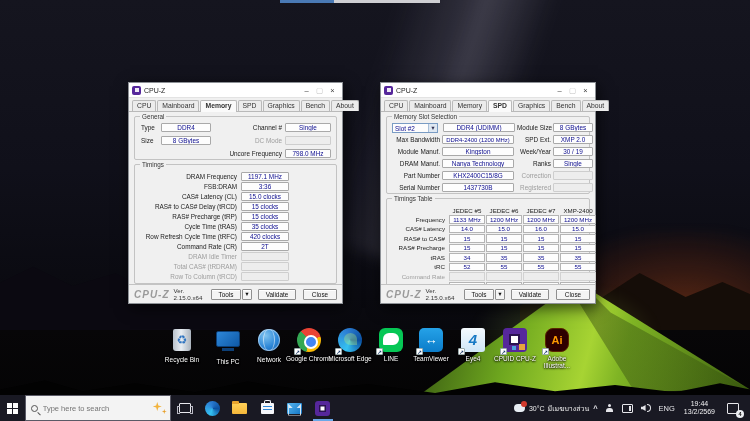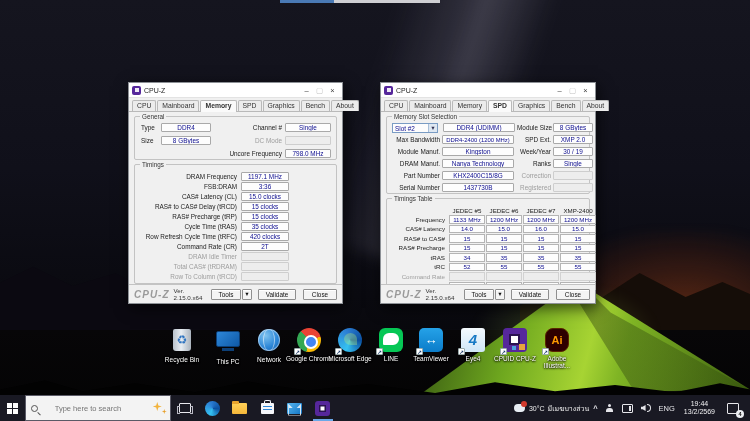--- a/index.html
+++ b/index.html
@@ -117,21 +117,21 @@
   .btn.tools{width:30px;}
   .btn.drop{width:10px;margin-left:1px;font-size:5.5px;}
   .btn.validate{width:38px;margin-left:6px;}
   .btn.close{width:34px;margin-left:7px;}
 
   
   .taskbar{position:absolute;left:0;bottom:0;width:750px;height:26px;background:#191923;display:flex;align-items:center;z-index:50;}
   .startbtn{width:27px;height:26px;display:flex;align-items:center;justify-content:center;cursor:pointer;}
   .winlogo{display:grid;grid-template-columns:5px 5px;grid-template-rows:5px 5px;gap:1px;}
   .winlogo i{background:#fdfdfd;}
-  .searchbox{width:158px;height:26px;background:#f3f3f3;border:1px solid #5a5a66;display:flex;align-items:center;padding:0 5px;position:relative;gap:12px;}
+  .searchbox{width:158px;height:26px;background:#f3f3f3;border:1px solid #5a5a66;display:flex;align-items:center;padding:0 5px;position:relative;}
   .mag{width:7px;height:7px;border:1.2px solid #555;border-radius:50%;position:relative;margin-right:5px;flex:0 0 auto;}
   .mag::after{content:"";position:absolute;left:6px;top:6px;width:4px;height:1.2px;background:#555;transform:rotate(45deg);transform-origin:0 0;}
   .searchbox input{border:none;outline:none;background:transparent;font-size:7.5px;color:#333;width:95px;font-family:"Liberation Sans",sans-serif;}
   .spark{position:absolute;right:8px;top:6px;width:9px;height:9px;background:#f2b33d;clip-path:polygon(50% 0,62% 38%,100% 50%,62% 62%,50% 100%,38% 62%,0 50%,38% 38%);}
   .spark.s2{right:3px;top:13px;width:5px;height:5px;background:#e8a02a;}
   .tbicon{width:30px;height:26px;display:flex;align-items:center;justify-content:center;cursor:pointer;position:relative;}
   .i-task{width:12px;height:10px;border:1px solid #e8e8ee;border-radius:1px;position:relative;}
   .i-task::before{content:"";position:absolute;left:-3px;top:2px;width:2px;height:6px;border:1px solid #b9b9c4;border-right:none;}
   .i-task::after{content:"";position:absolute;right:-3px;top:2px;width:2px;height:6px;border:1px solid #b9b9c4;border-left:none;}
   .i-edge{width:15px;height:15px;border-radius:50%;background:conic-gradient(from 200deg,#35c1f1,#2b7cd3 40%,#0b50a0 70%,#35c1f1);}

